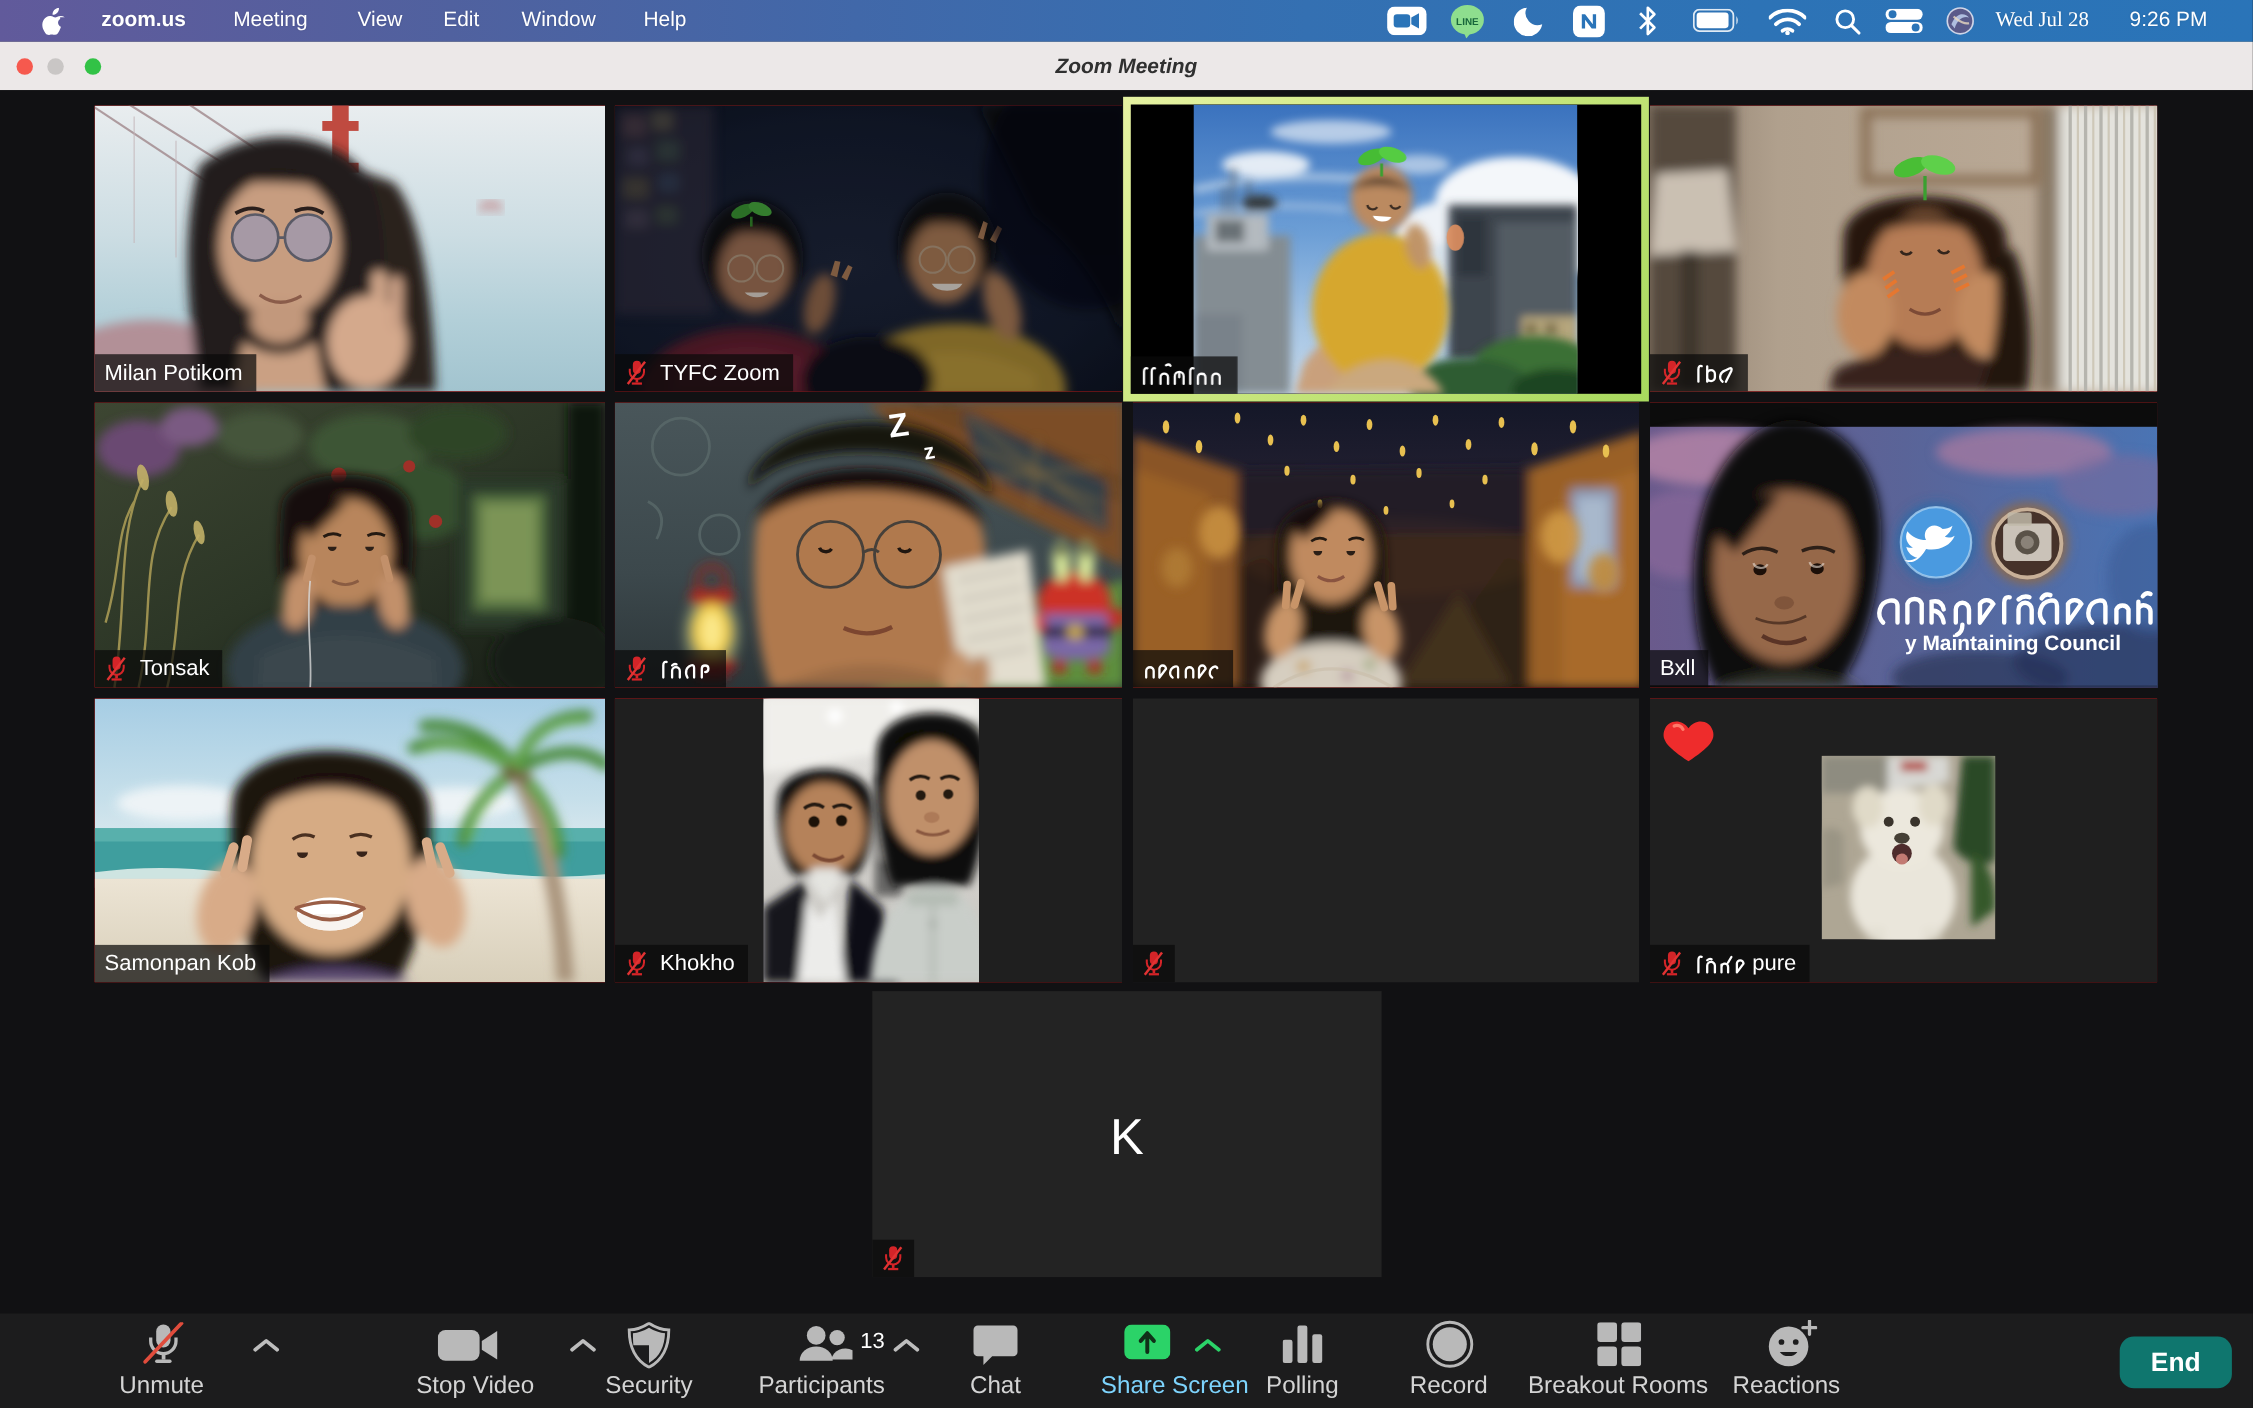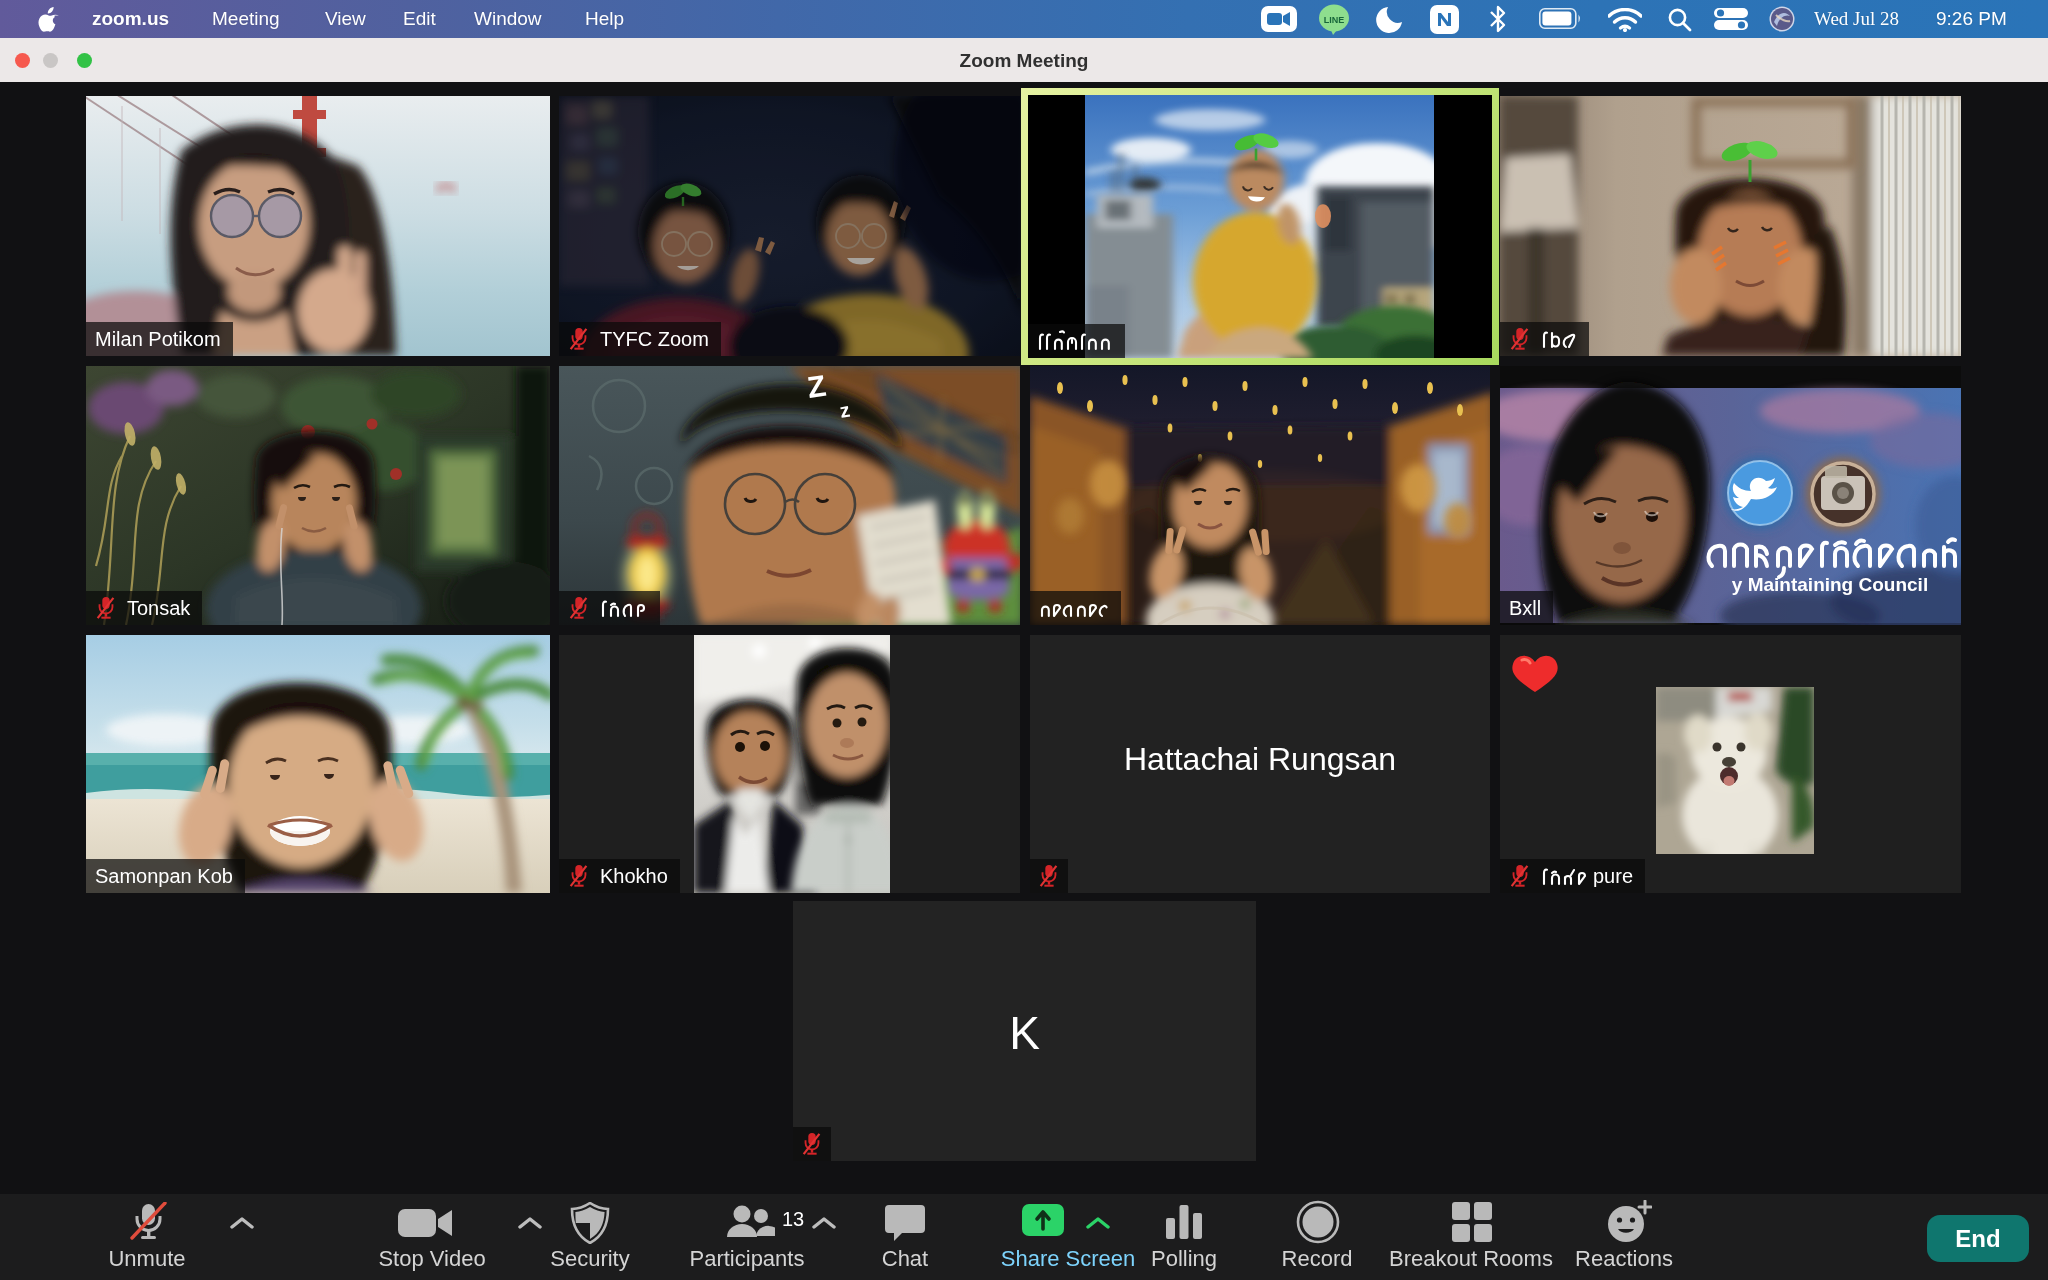--- a/index.html
+++ b/index.html
@@ -9,21 +9,21 @@
   
   #menubar { position:absolute; left:0; top:0; width:2048px; height:38px;
     background:linear-gradient(90deg,#615a9b 0%,#50619f 20%,#4168a9 38%,#3470b2 58%,#2d73b6 78%,#2a74b8 100%);
     color:#fff; }
   .mitem { position:absolute; top:0; height:38px; line-height:38px; font-size:19px;
     color:#fff; text-shadow:0 0 2px rgba(0,0,0,.15); }
   
   #titlebar { position:absolute; left:0; top:38px; width:2048px; height:44px; background:#ece8e8; }
   .tl { position:absolute; top:15px; width:15px; height:15px; border-radius:50%; }
   #titlebar .ttext { position:absolute; left:0; right:0; top:0; height:44px; line-height:46px;
-    text-align:center; font-weight:bold; font-size:19px; color:#303030; }
+    text-align:center; font-weight:bold; font-size:19px; color:#303030;font-style:italic; }
   
   #stage { position:absolute; left:0; top:82px; width:2048px; height:1112px; background:#111113; }
   .tile { position:absolute; background:#b91c1c; overflow:hidden; }
   .tile > svg { position:absolute; left:0; top:0; }
   .nl svg { position:static; display:block; flex:0 0 auto; }
   
   .nl { position:absolute; left:0; bottom:0; height:34px; background:rgba(10,10,10,0.72);
     display:flex; align-items:center; padding:0 12px 0 9px; color:#fff; font-size:20px; white-space:nowrap; }
   .nl .mic { width:22px; height:24px; margin-right:10px; flex:0 0 auto; }
     .nl.icononly { padding:0 8px; }
@@ -833,21 +833,20 @@
     </svg>
     <div class="nl"><svg class="mic" viewBox="0 0 22 26">
           <rect x="7" y="1" width="8" height="13" rx="4" fill="#d42428"></rect>
           <path d="M4 9 v3 a 7 7 0 0 0 14 0 v-3" stroke="#d42428" stroke-width="2" fill="none"></path>
           <rect x="9.7" y="19" width="2.6" height="3.4" fill="#d42428"></rect>
           <rect x="6" y="22.4" width="10" height="2.2" fill="#d42428"></rect>
           <path d="M2 24 L19 2" stroke="#e23333" stroke-width="2.4"></path>
         </svg>Khokho</div>
   </div>
   <div class="tile" id="t11" style="left:1030px;top:553px;width:460px;height:258px;background:#222;">
-    <div style="position:absolute;left:0;right:0;top:106px;text-align:center;color:#fff;font-size:32px;">Hattachai Rungsan</div>
     <div class="nl icononly">
         <svg class="mic" viewBox="0 0 22 26">
           <rect x="7" y="1" width="8" height="13" rx="4" fill="#d42428"></rect>
           <path d="M4 9 v3 a 7 7 0 0 0 14 0 v-3" stroke="#d42428" stroke-width="2" fill="none"></path>
           <rect x="9.7" y="19" width="2.6" height="3.4" fill="#d42428"></rect>
           <rect x="6" y="22.4" width="10" height="2.2" fill="#d42428"></rect>
           <path d="M2 24 L19 2" stroke="#e23333" stroke-width="2.4"></path>
         </svg>
       </div>
   </div>

